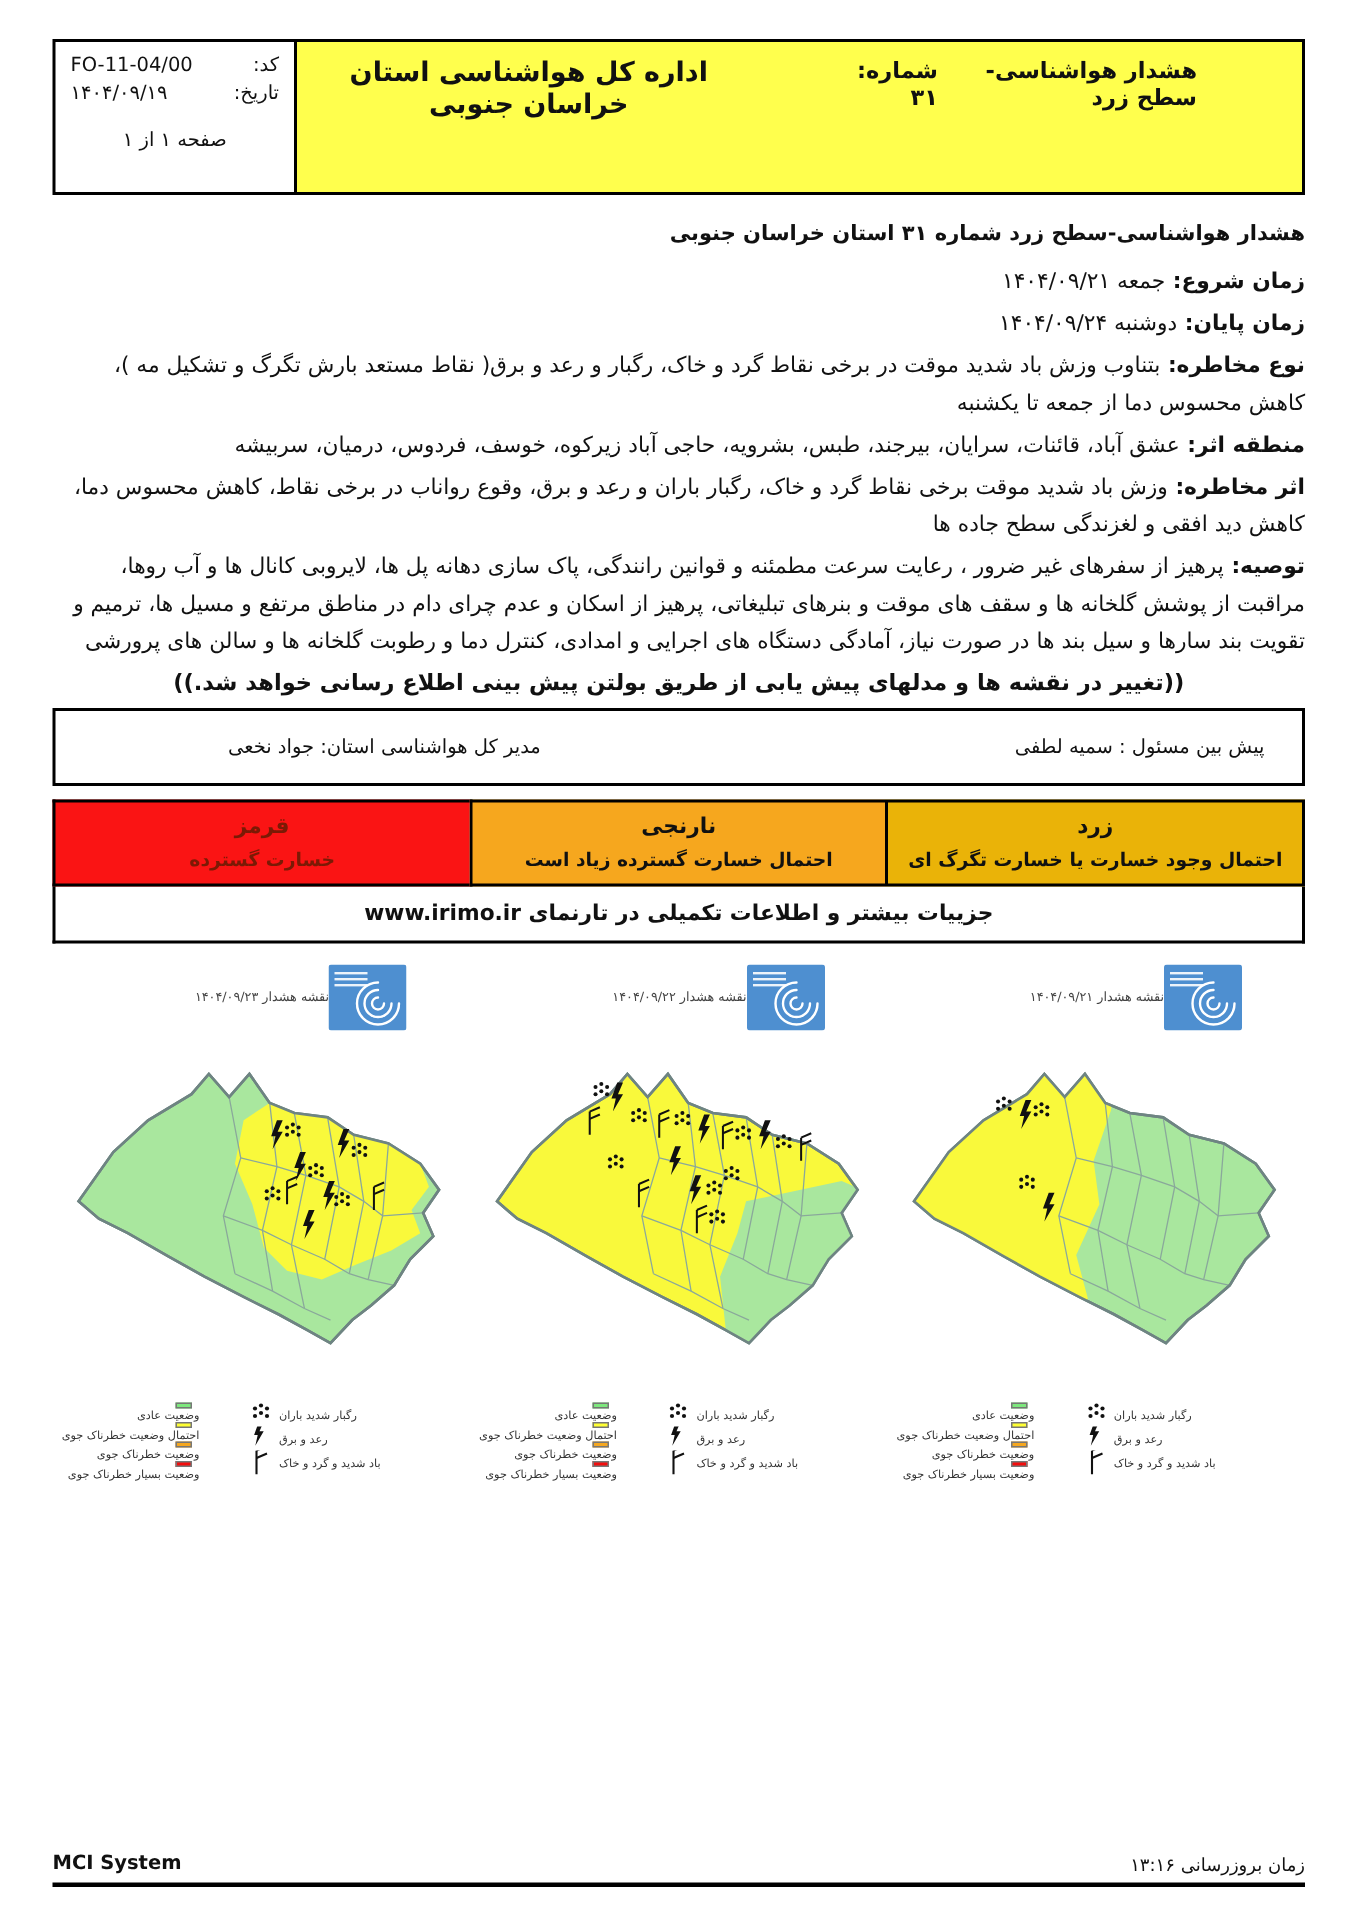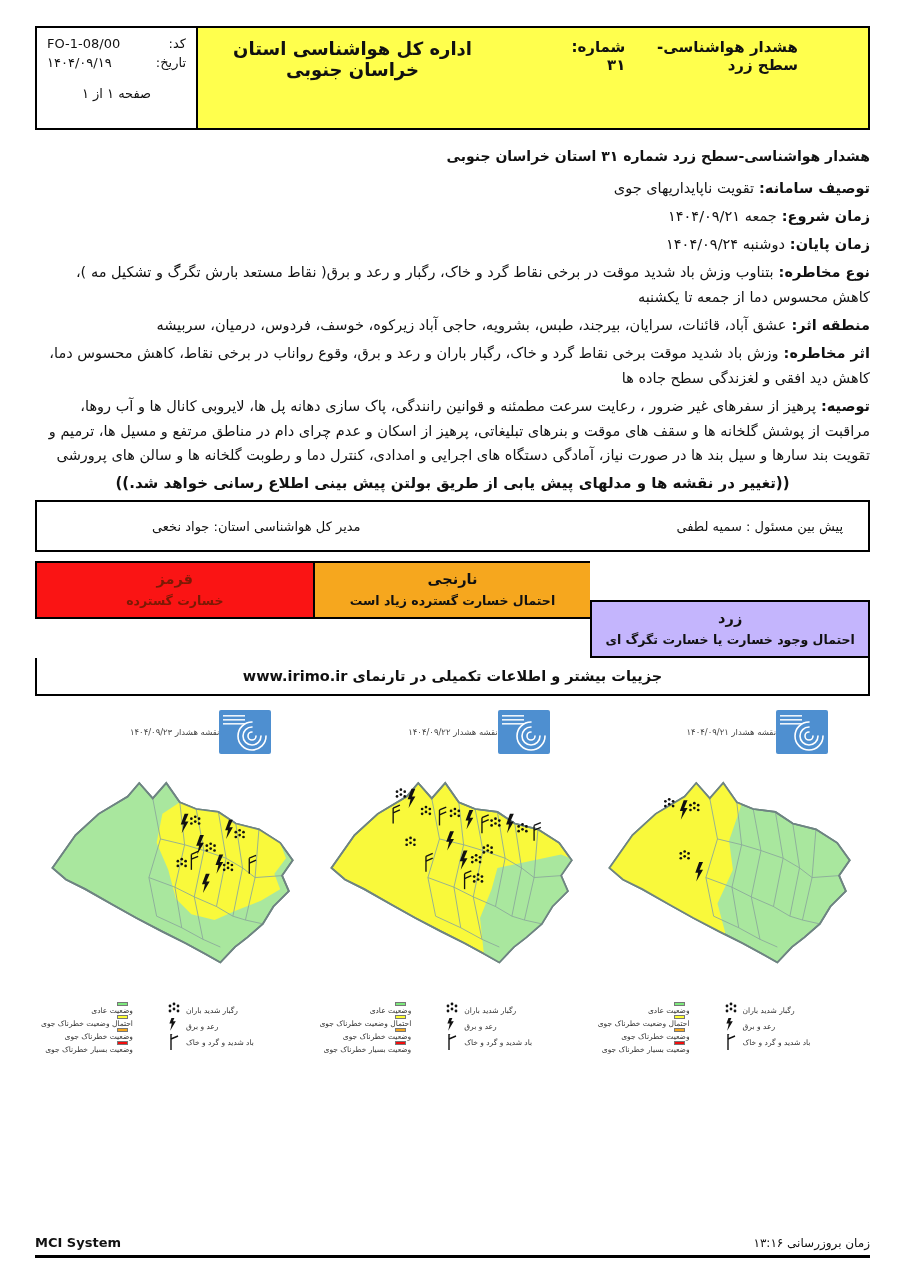--- a/index.html
+++ b/index.html
@@ -94,21 +94,21 @@
   </defs>
 </svg>
 
 <div class="page">
   <div class="content">
 
     <div class="hdr">
       <div class="hdr-info">
         <div class="row">
           <span>کد:</span>
-          <span dir="ltr">FO-1-08/00</span>
+          <span dir="ltr">FO-11-04/00</span>
         </div>
         <div class="row">
           <span>تاریخ:</span>
           <span>۱۴۰۴/۰۹/۱۹</span>
         </div>
         <div class="row page-row">
           <span>صفحه ۱ از ۱</span>
         </div>
       </div>
 
@@ -117,38 +117,37 @@
         <div class="t2">
           <span>هشدار هواشناسی-سطح زرد</span>
           <span>شماره: ۳۱</span>
         </div>
       </div>
 
     </div>
 
     <div class="doc-body">
       <p class="title-line">هشدار هواشناسی-سطح زرد شماره ۳۱ استان خراسان جنوبی</p>
-      <p><span class="lbl">توصیف سامانه:</span><span>تقویت ناپایداریهای جوی</span></p>
       <p><span class="lbl">زمان شروع:</span><span>جمعه ۱۴۰۴/۰۹/۲۱</span></p>
       <p><span class="lbl">زمان پایان:</span><span>دوشنبه ۱۴۰۴/۰۹/۲۴</span></p>
       <p><span class="lbl">نوع مخاطره:</span><span>بتناوب وزش باد شدید موقت در برخی نقاط گرد و خاک، رگبار و رعد و برق( نقاط مستعد بارش تگرگ و تشکیل مه )، کاهش محسوس دما از جمعه تا یکشنبه</span></p>
       <p><span class="lbl">منطقه اثر:</span><span>عشق آباد، قائنات، سرایان، بیرجند، طبس، بشرویه، حاجی آباد زیرکوه، خوسف، فردوس، درمیان، سربیشه</span></p>
       <p><span class="lbl">اثر مخاطره:</span><span>وزش باد شدید موقت برخی نقاط گرد و خاک، رگبار باران و رعد و برق، وقوع رواناب در برخی نقاط، کاهش محسوس دما، کاهش دید افقی و لغزندگی سطح جاده ها</span></p>
       <p><span class="lbl">توصیه:</span><span>پرهیز از سفرهای غیر ضرور ، رعایت سرعت مطمئنه و قوانین رانندگی، پاک سازی دهانه پل ها، لایروبی کانال ها و آب روها، مراقبت از پوشش گلخانه ها و سقف های موقت و بنرهای تبلیغاتی، پرهیز از اسکان و عدم چرای دام در مناطق مرتفع و مسیل ها، ترمیم و تقویت بند سارها و سیل بند ها در صورت نیاز، آمادگی دستگاه های اجرایی و امدادی، کنترل دما و رطوبت گلخانه ها و سالن های پرورشی</span></p>
     </div>
     <div class="notice">((تغییر در نقشه ها و مدلهای پیش یابی از طریق بولتن پیش بینی اطلاع رسانی خواهد شد.))</div>
 
     <div class="sigbox">
       <span>پیش بین مسئول : سمیه لطفی</span>
       <span>مدیر کل هواشناسی استان:  جواد  نخعی</span>
     </div>
 
     <div class="levels">
       <div class="levels-row">
-        <div class="level-cell" style="background: #c4b5fd; margin-top: 39px;">
+        <div class="level-cell" style="background: #eab308;">
           <div class="level-name">زرد</div>
           <div class="level-desc">احتمال وجود خسارت یا خسارت تگرگ ای</div>
         </div>
         <div class="level-cell" style="background: rgb(246, 167, 30);">
           <div class="level-name">نارنجی</div>
           <div class="level-desc">احتمال خسارت گسترده زیاد است</div>
         </div>
         <div class="level-cell level-red" style="background: rgb(250, 20, 20);">
           <div class="level-name">قرمز</div>
           <div class="level-desc">خسارت گسترده</div>

